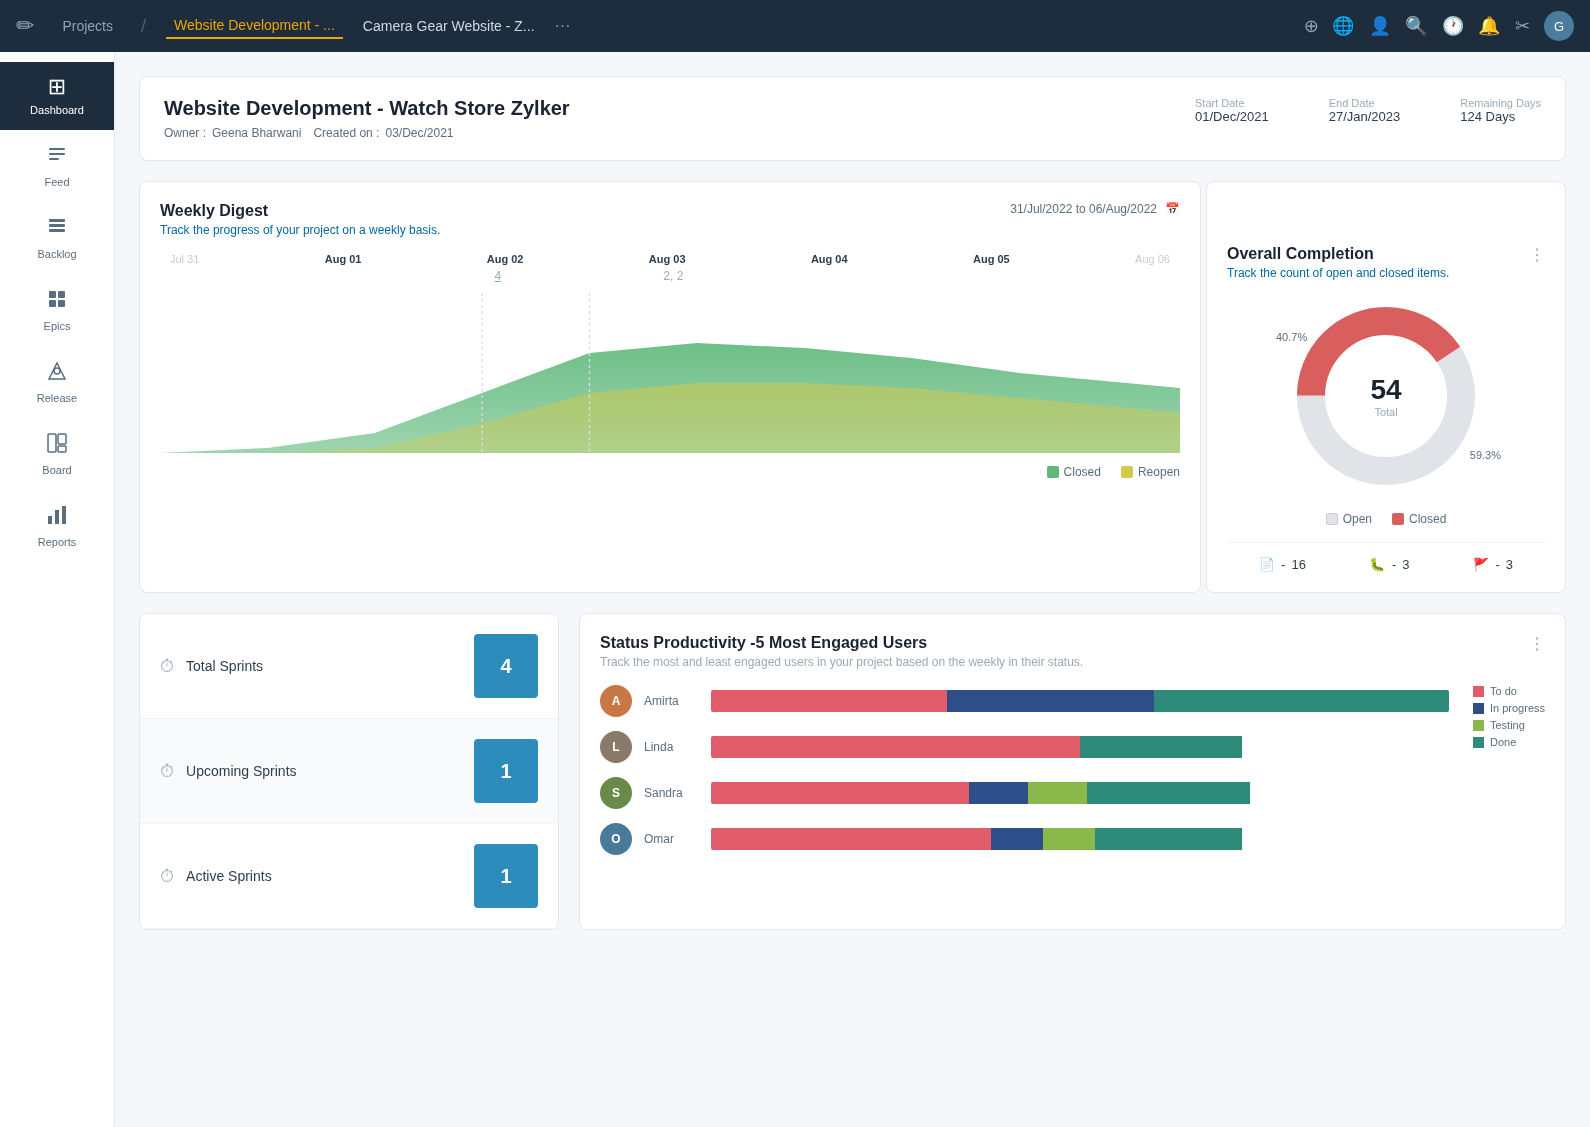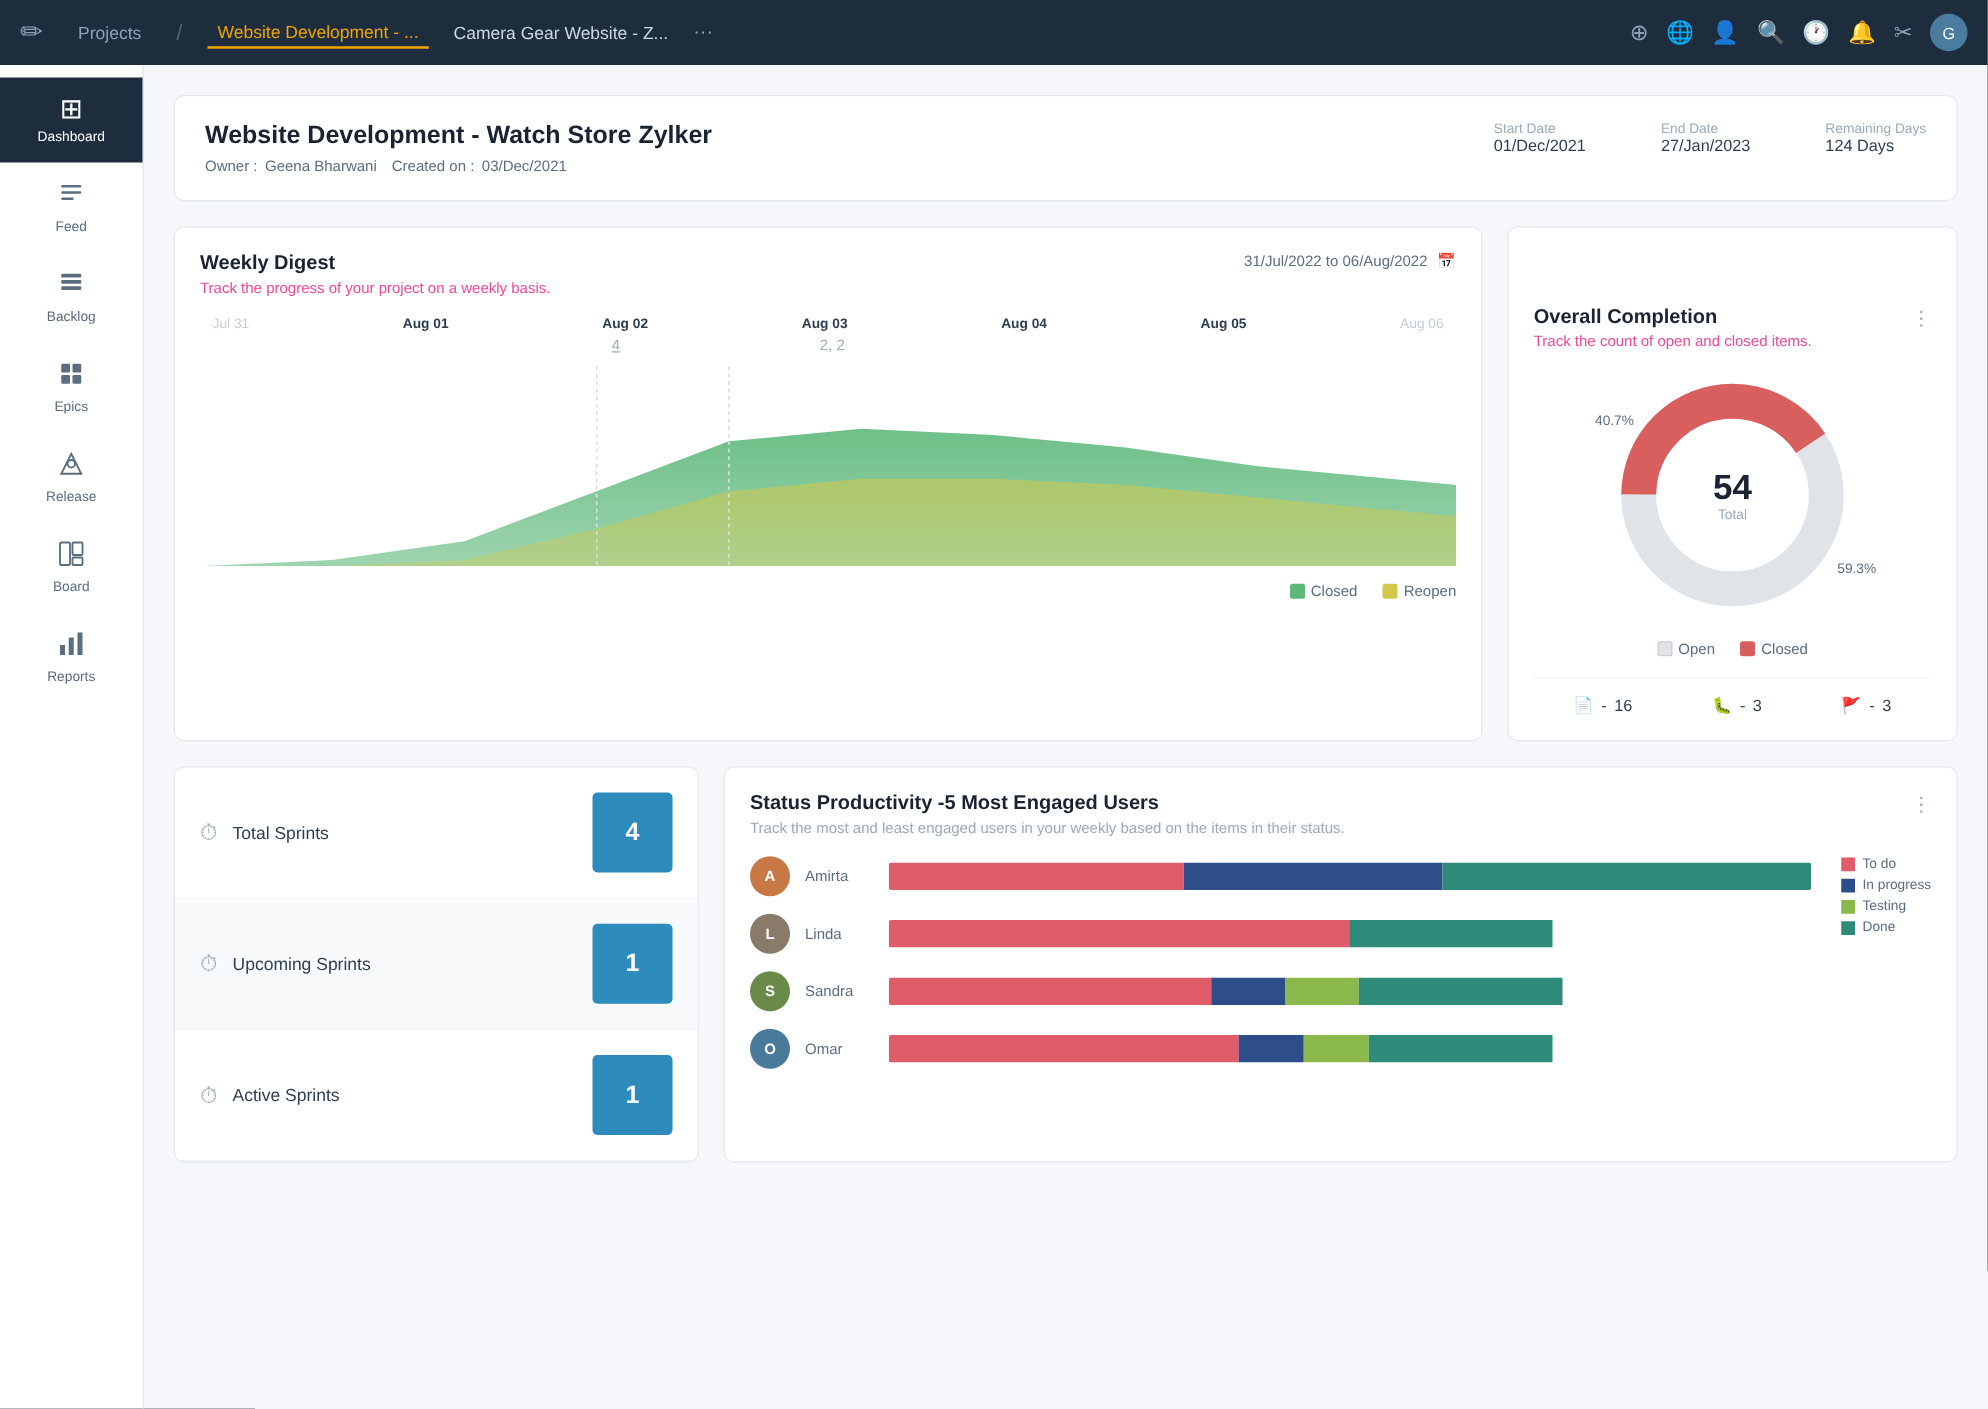--- a/index.html
+++ b/index.html
@@ -49,29 +49,29 @@
       margin-bottom: 20px; border: 1px solid #e4e8ed;
     }
     .project-title { font-size: 20px; font-weight: 600; color: #1a2332; margin-bottom: 6px; }
     .project-meta { font-size: 12px; color: #7a8fa0; display: flex; gap: 6px; }
     .project-meta span { color: #5a6e7f; }
     .project-date-item label { font-size: 11px; color: #9aabb8; display: block; }
     .project-date-item .date-value { font-size: 13px; color: #2c3e50; font-weight: 500; }
     .remaining-days { font-size: 13px; color: #2c3e50; font-weight: 500; }
 
     
-    .content-row { display: flex; gap: 20px; margin-bottom: 20px; }
+    .content-row { display: flex; gap: 5px; margin-bottom: 20px; }
 
     
     .weekly-digest-card {
       flex: 1; background: white; border-radius: 8px; padding: 20px;
       border: 1px solid #e4e8ed;
     }
     .card-title { font-size: 16px; font-weight: 600; color: #1a2332; }
-    .card-subtitle { font-size: 12px; color: #ec4899; margin-top: 3px; }
+    .card-subtitle { font-size: 12px; color: #0369a1; margin-top: 3px; }
     .date-range { display: flex; align-items: center; gap: 8px; font-size: 12px; color: #5a6e7f; }
 
     
     .chart-header { display: flex; justify-content: space-between; align-items: flex-start; margin-bottom: 16px; }
 
     
     .chart-svg { width: 100%; height: 160px; }
     .chart-legend { display: flex; gap: 20px; justify-content: flex-end; margin-top: 8px; font-size: 12px; color: #5a6e7f; }
     .legend-item { display: flex; align-items: center; gap: 5px; }
     .legend-dot { width: 12px; height: 12px; border-radius: 2px; }
@@ -397,21 +397,21 @@
             <span class="sprint-name">Active Sprints</span>
           </div>
           <div class="sprint-badge">1</div>
         </div>
       </div>
 
       <div class="productivity-card">
         <div class="prod-header">
           <div>
             <div class="prod-title">Status Productivity -5 Most Engaged Users</div>
-            <div class="prod-subtitle">Track the most and least engaged users in your weekly based on the items in their status.</div>
+            <div class="prod-subtitle">Track the most and least engaged users in your project based on the weekly in their status.</div>
           </div>
           <span style="color:#9aabb8; cursor:pointer;">⋮</span>
         </div>
 
         <div style="display:flex; align-items:flex-start; gap:16px;">
           <div class="bar-chart-area" style="flex:1;">
 
             <div class="bar-row">
               <div class="bar-avatar-placeholder" style="background:#c87844;">A</div>
               <span class="bar-name">Amirta</span>

